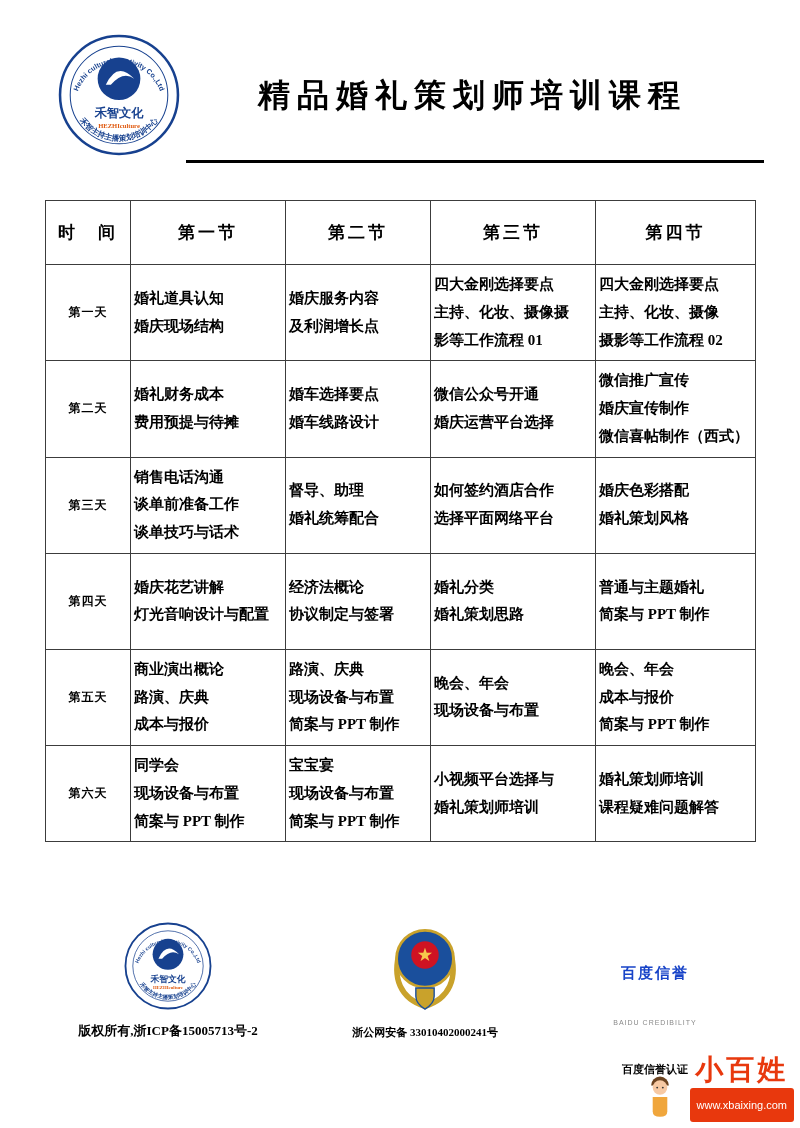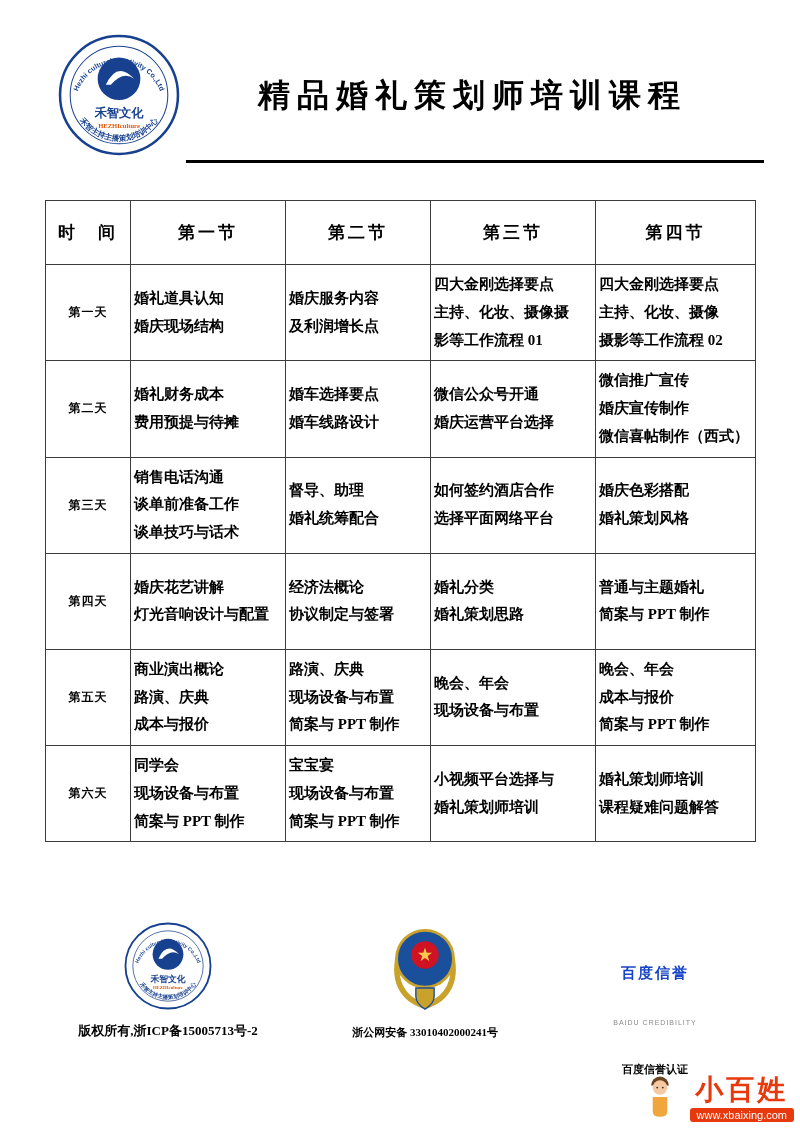--- a/index.html
+++ b/index.html
@@ -36,21 +36,21 @@
   .baidu-brand-en { font-size:7px; color:#8a8a8a; letter-spacing:1px;
                     font-family:"Liberation Sans","DejaVu Sans",sans-serif; }
   .f-text { margin-top:auto; font-size:13px; font-weight:bold; white-space:nowrap; }
   .f-text-strong { font-size:11px; }
 
   
   .watermark { position:absolute; right:6px; bottom:6px; display:flex; align-items:flex-end; gap:13px; }
   .wm-char { width:34px; height:48px; }
   .wm-col { display:flex; flex-direction:column; align-items:center; }
   .wm-name { font-size:28px; font-weight:900; color:#e8380d; letter-spacing:3px; line-height:1.1; }
-  .wm-url  { background:#e8380d; color:#fff; font-size:11px; padding:1px 7px; border-radius:3px;
+  .wm-url  { background:#e8380d; color:#fff; font-size:11px; padding:11px 7px; border-radius:3px;
              margin-top:2px; font-family:"Liberation Sans","DejaVu Sans",sans-serif; white-space:nowrap; }
 
   .hz-ring { font-family:"Liberation Sans","DejaVu Sans",sans-serif; }
 </style>
 </head>
 <body>
 
 <div class="page">
 
   <svg class="hz-logo-top" viewBox="0 0 120 120">

